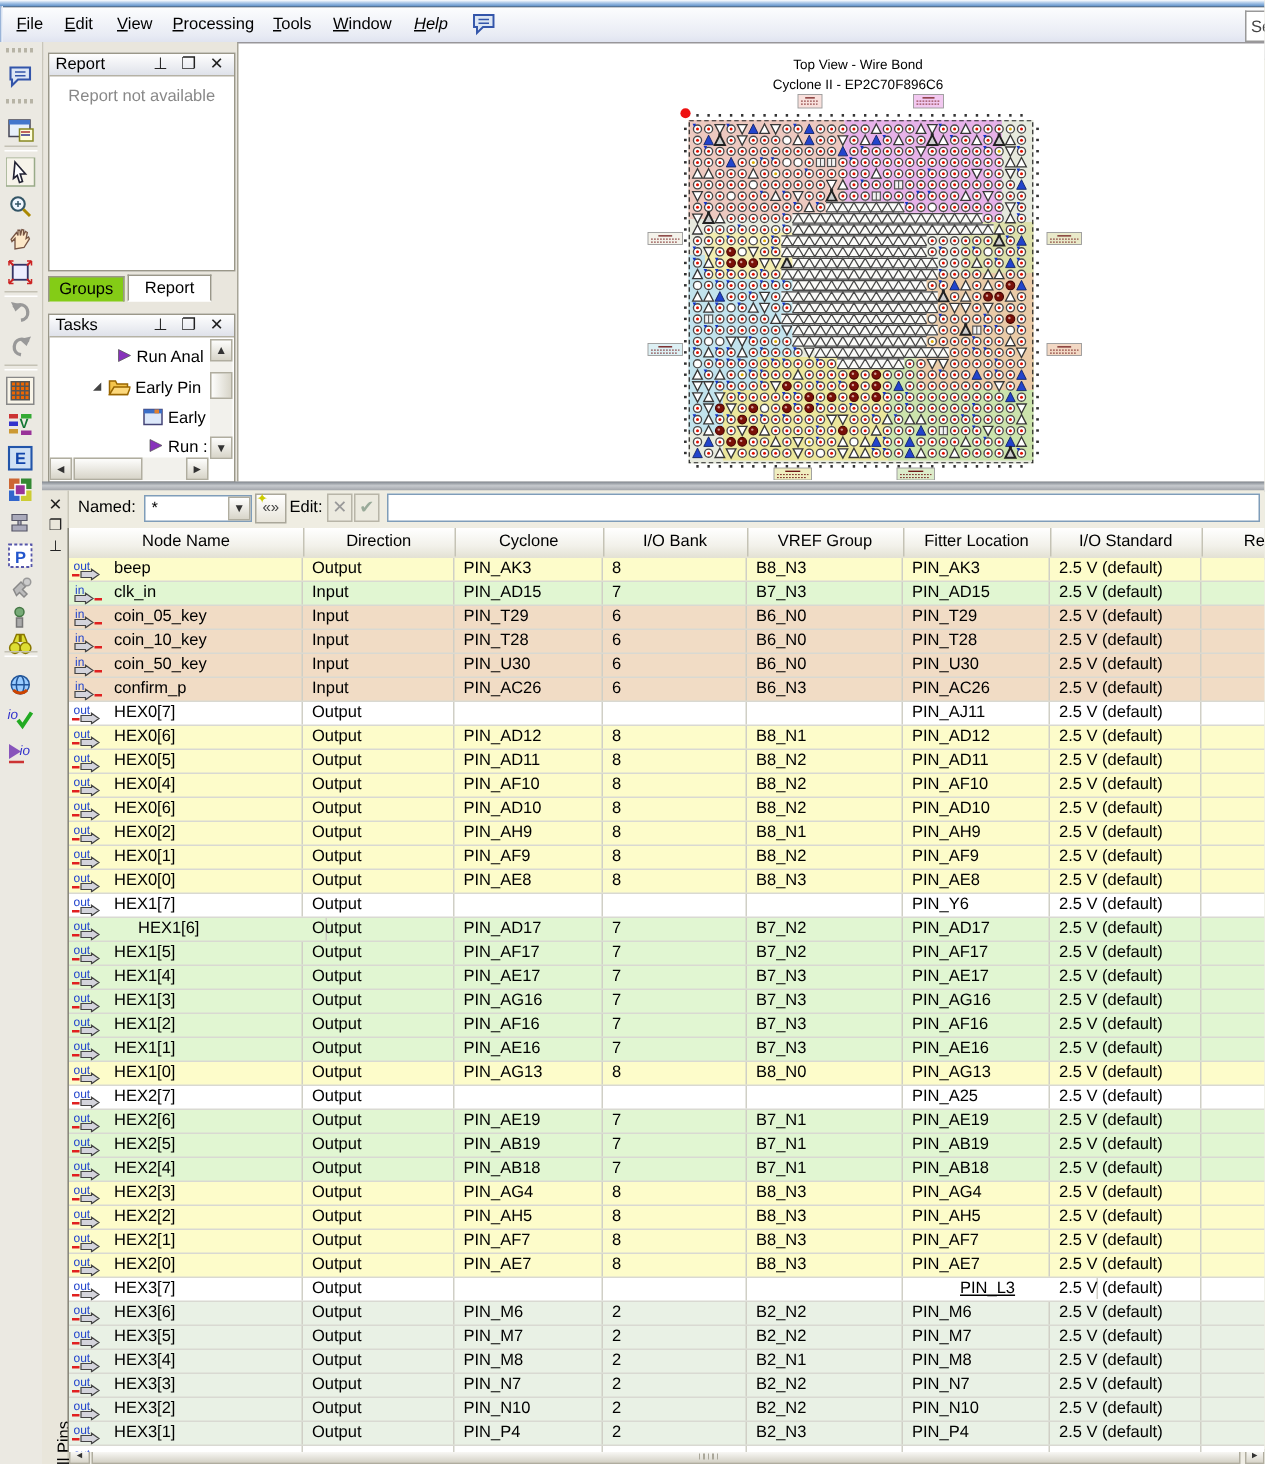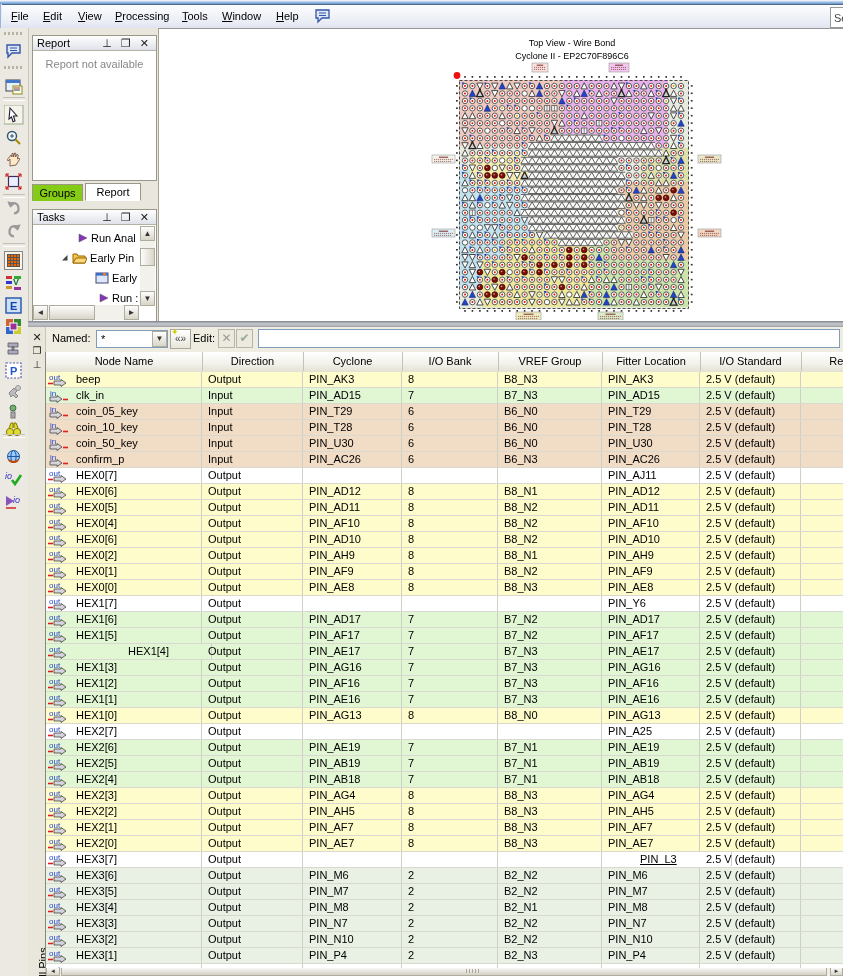--- a/index.html
+++ b/index.html
@@ -1,21 +1,21 @@
 <!DOCTYPE html>
 <html><head><meta charset="utf-8"><style>*{margin:0;padding:0;} body{font-family:"Liberation Sans",sans-serif;width:843px;height:976px;overflow:hidden;position:relative;background:#eceae2;}</style></head><body>
 <div style="position:absolute;left:0;top:0;width:843px;height:5px;background:linear-gradient(#ffffff,#a8c6e8 40%,#6d9bce 75%,#39485c);"></div>
 <div style="position:absolute;left:0;top:5px;width:843px;height:35px;background:linear-gradient(#fcfdfe,#e8ebf4 55%,#c9d0e6);border-bottom:1px solid #b8bccc;box-sizing:border-box;padding-left:39px;">
     <span style="position:absolute;left:11px;top:5px;font-size:11px;color:#000;"><span style="text-decoration:underline">F</span>ile</span>
     <span style="position:absolute;left:43px;top:5px;font-size:11px;color:#000;"><span style="text-decoration:underline">E</span>dit</span>
     <span style="position:absolute;left:78px;top:5px;font-size:11px;color:#000;"><span style="text-decoration:underline">V</span>iew</span>
     <span style="position:absolute;left:115px;top:5px;font-size:11px;color:#000;"><span style="text-decoration:underline">P</span>rocessing</span>
     <span style="position:absolute;left:182px;top:5px;font-size:11px;color:#000;"><span style="text-decoration:underline">T</span>ools</span>
     <span style="position:absolute;left:222px;top:5px;font-size:11px;color:#000;"><span style="text-decoration:underline">W</span>indow</span>
-    <span style="position:absolute;left:276px;top:5px;font-size:11px;color:#000;"><span style="text-decoration:underline">H</span>elp</span>
+    <span style="position:absolute;left:276px;top:5px;font-size:11px;color:#000;font-style:italic;"><span style="text-decoration:underline">H</span>elp</span>
     <svg width="18" height="16" viewBox="0 0 18 16" style="position:absolute;left:314px;top:3px">
       <path d="M2 2 h13 v8 h-7 l-4 4 v-4 h-2 z" fill="#dce6f4" stroke="#3355aa" stroke-width="1.3"></path>
       <line x1="5" y1="5" x2="12" y2="5" stroke="#3355aa"></line>
       <line x1="5" y1="7.5" x2="12" y2="7.5" stroke="#3355aa"></line>
     </svg>
   </div>
 <div style="position:absolute;left:830px;top:7px;width:13px;height:21px;background:#fff;border:1px solid #999;border-right:none;font-size:11px;color:#444;padding-left:3px;line-height:20px;box-sizing:border-box;">Se</div>
 <div style="position:absolute;left:0;top:4px;width:1px;height:972px;background:#9ab4d8;"></div>
 <div style="position:absolute;left:1px;top:4px;width:1px;height:972px;background:#e8eef8;"></div>
 <div style="position:absolute;left:0;top:28px;width:28px;height:948px;background:#ebe9e2;border-right:1px solid #c9c6ba;"></div>
@@ -1551,21 +1551,21 @@
     <div style="position:absolute;left:556px;top:0;width:91px;height:15px;border-right:1px solid #d0cfc6;font-size:11px;line-height:15px;padding-left:6px;white-space:nowrap;overflow:hidden;color:#000;">PIN_Y6</div>
     <div style="position:absolute;left:654px;top:0;width:94px;height:15px;border-right:1px solid #d0cfc6;font-size:11px;line-height:15px;padding-left:6px;white-space:nowrap;overflow:hidden;color:#000;">2.5 V (default)</div>
     <div style="position:absolute;left:755px;top:0;width:69px;height:15px;border-right:1px solid #d0cfc6;font-size:11px;line-height:15px;padding-left:6px;white-space:nowrap;overflow:hidden;color:#000;"></div>
     <svg width="22" height="14" viewBox="0 0 22 14" style="position:absolute;left:2px;top:1px">
       <text x="1" y="7" font-size="8" font-family="Liberation Sans" fill="#2244cc">out</text>
       <line x1="0" y1="10.5" x2="5" y2="10.5" stroke="#e02020" stroke-width="1.6"></line>
       <path d="M6 8 L13 8 L13 6.5 L18 10 L13 13.5 L13 12 L6 12 Z" fill="#d4d4dc" stroke="#444" stroke-width="0.8"></path>
     </svg>
   </div>
 <div style="position:absolute;left:46px;top:612px;width:797px;height:16px;background:#e1f6d2;border-bottom:1px solid #d9d9d2;box-sizing:border-box;">
-    <div style="position:absolute;left:0px;top:0;width:125px;height:15px;border-right:1px solid #d0cfc6;font-size:11px;line-height:15px;padding-left:30px;white-space:nowrap;overflow:hidden;color:#000;">HEX1[6]</div>
+    <div style="position:absolute;left:0px;top:0;width:125px;height:15px;border-right:1px solid #d0cfc6;font-size:11px;line-height:15px;padding-left:46px;white-space:nowrap;overflow:hidden;color:#000;">HEX1[6]</div>
     <div style="position:absolute;left:156px;top:0;width:94px;height:15px;border-right:1px solid #d0cfc6;font-size:11px;line-height:15px;padding-left:6px;white-space:nowrap;overflow:hidden;color:#000;">Output</div>
     <div style="position:absolute;left:257px;top:0;width:92px;height:15px;border-right:1px solid #d0cfc6;font-size:11px;line-height:15px;padding-left:6px;white-space:nowrap;overflow:hidden;color:#000;">PIN_AD17</div>
     <div style="position:absolute;left:356px;top:0;width:89px;height:15px;border-right:1px solid #d0cfc6;font-size:11px;line-height:15px;padding-left:6px;white-space:nowrap;overflow:hidden;color:#000;">7</div>
     <div style="position:absolute;left:452px;top:0;width:97px;height:15px;border-right:1px solid #d0cfc6;font-size:11px;line-height:15px;padding-left:6px;white-space:nowrap;overflow:hidden;color:#000;">B7_N2</div>
     <div style="position:absolute;left:556px;top:0;width:91px;height:15px;border-right:1px solid #d0cfc6;font-size:11px;line-height:15px;padding-left:6px;white-space:nowrap;overflow:hidden;color:#000;">PIN_AD17</div>
     <div style="position:absolute;left:654px;top:0;width:94px;height:15px;border-right:1px solid #d0cfc6;font-size:11px;line-height:15px;padding-left:6px;white-space:nowrap;overflow:hidden;color:#000;">2.5 V (default)</div>
     <div style="position:absolute;left:755px;top:0;width:69px;height:15px;border-right:1px solid #d0cfc6;font-size:11px;line-height:15px;padding-left:6px;white-space:nowrap;overflow:hidden;color:#000;"></div>
     <svg width="22" height="14" viewBox="0 0 22 14" style="position:absolute;left:2px;top:1px">
       <text x="1" y="7" font-size="8" font-family="Liberation Sans" fill="#2244cc">out</text>
       <line x1="0" y1="10.5" x2="5" y2="10.5" stroke="#e02020" stroke-width="1.6"></line>
@@ -1581,21 +1581,21 @@
     <div style="position:absolute;left:556px;top:0;width:91px;height:15px;border-right:1px solid #d0cfc6;font-size:11px;line-height:15px;padding-left:6px;white-space:nowrap;overflow:hidden;color:#000;">PIN_AF17</div>
     <div style="position:absolute;left:654px;top:0;width:94px;height:15px;border-right:1px solid #d0cfc6;font-size:11px;line-height:15px;padding-left:6px;white-space:nowrap;overflow:hidden;color:#000;">2.5 V (default)</div>
     <div style="position:absolute;left:755px;top:0;width:69px;height:15px;border-right:1px solid #d0cfc6;font-size:11px;line-height:15px;padding-left:6px;white-space:nowrap;overflow:hidden;color:#000;"></div>
     <svg width="22" height="14" viewBox="0 0 22 14" style="position:absolute;left:2px;top:1px">
       <text x="1" y="7" font-size="8" font-family="Liberation Sans" fill="#2244cc">out</text>
       <line x1="0" y1="10.5" x2="5" y2="10.5" stroke="#e02020" stroke-width="1.6"></line>
       <path d="M6 8 L13 8 L13 6.5 L18 10 L13 13.5 L13 12 L6 12 Z" fill="#d4d4dc" stroke="#444" stroke-width="0.8"></path>
     </svg>
   </div>
 <div style="position:absolute;left:46px;top:644px;width:797px;height:16px;background:#e1f6d2;border-bottom:1px solid #d9d9d2;box-sizing:border-box;">
-    <div style="position:absolute;left:0px;top:0;width:125px;height:15px;border-right:1px solid #d0cfc6;font-size:11px;line-height:15px;padding-left:40px;white-space:nowrap;overflow:hidden;color:#000;text-align:center;">HEX1[4]</div>
+    <div style="position:absolute;left:0px;top:0;width:125px;height:15px;border-right:1px solid #d0cfc6;font-size:11px;line-height:15px;padding-left:30px;white-space:nowrap;overflow:hidden;color:#000;">HEX1[4]</div>
     <div style="position:absolute;left:156px;top:0;width:94px;height:15px;border-right:1px solid #d0cfc6;font-size:11px;line-height:15px;padding-left:6px;white-space:nowrap;overflow:hidden;color:#000;">Output</div>
     <div style="position:absolute;left:257px;top:0;width:92px;height:15px;border-right:1px solid #d0cfc6;font-size:11px;line-height:15px;padding-left:6px;white-space:nowrap;overflow:hidden;color:#000;">PIN_AE17</div>
     <div style="position:absolute;left:356px;top:0;width:89px;height:15px;border-right:1px solid #d0cfc6;font-size:11px;line-height:15px;padding-left:6px;white-space:nowrap;overflow:hidden;color:#000;">7</div>
     <div style="position:absolute;left:452px;top:0;width:97px;height:15px;border-right:1px solid #d0cfc6;font-size:11px;line-height:15px;padding-left:6px;white-space:nowrap;overflow:hidden;color:#000;">B7_N3</div>
     <div style="position:absolute;left:556px;top:0;width:91px;height:15px;border-right:1px solid #d0cfc6;font-size:11px;line-height:15px;padding-left:6px;white-space:nowrap;overflow:hidden;color:#000;">PIN_AE17</div>
     <div style="position:absolute;left:654px;top:0;width:94px;height:15px;border-right:1px solid #d0cfc6;font-size:11px;line-height:15px;padding-left:6px;white-space:nowrap;overflow:hidden;color:#000;">2.5 V (default)</div>
     <div style="position:absolute;left:755px;top:0;width:69px;height:15px;border-right:1px solid #d0cfc6;font-size:11px;line-height:15px;padding-left:6px;white-space:nowrap;overflow:hidden;color:#000;"></div>
     <svg width="22" height="14" viewBox="0 0 22 14" style="position:absolute;left:2px;top:1px">
       <text x="1" y="7" font-size="8" font-family="Liberation Sans" fill="#2244cc">out</text>
       <line x1="0" y1="10.5" x2="5" y2="10.5" stroke="#e02020" stroke-width="1.6"></line>

